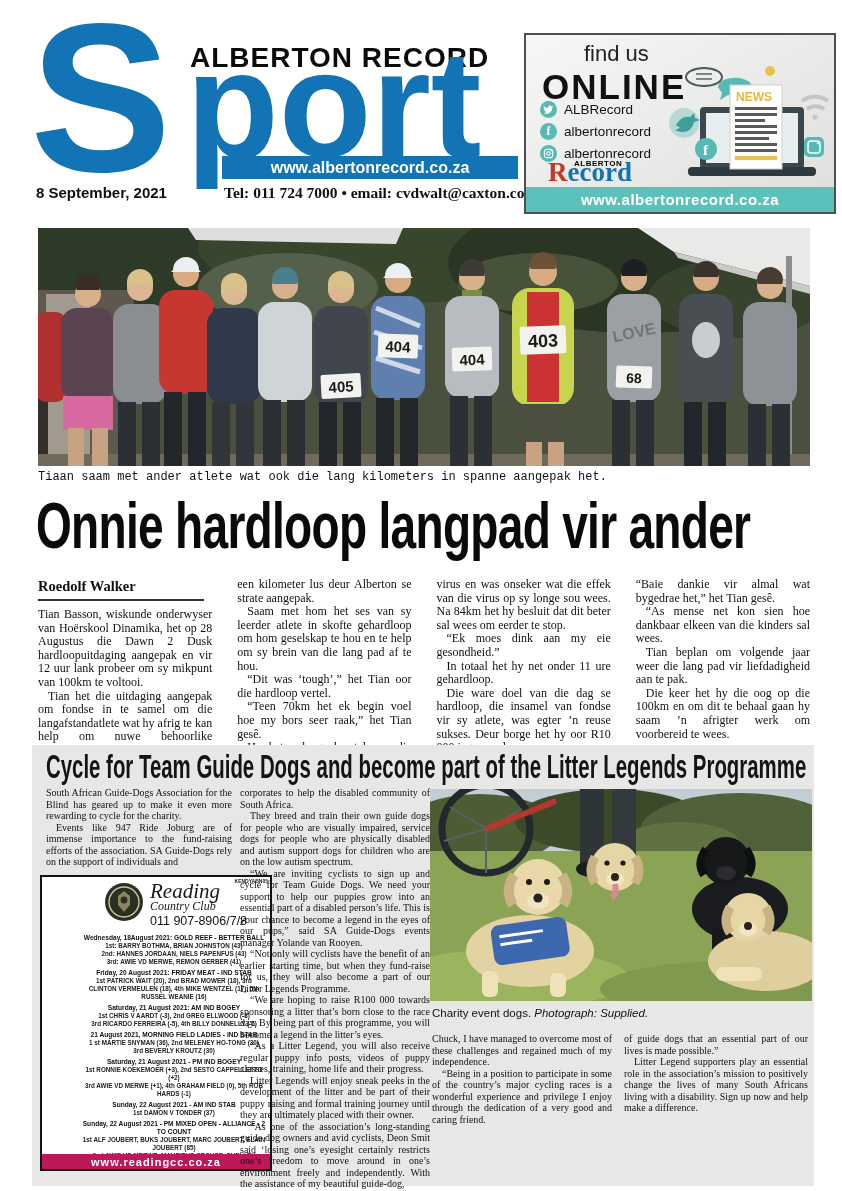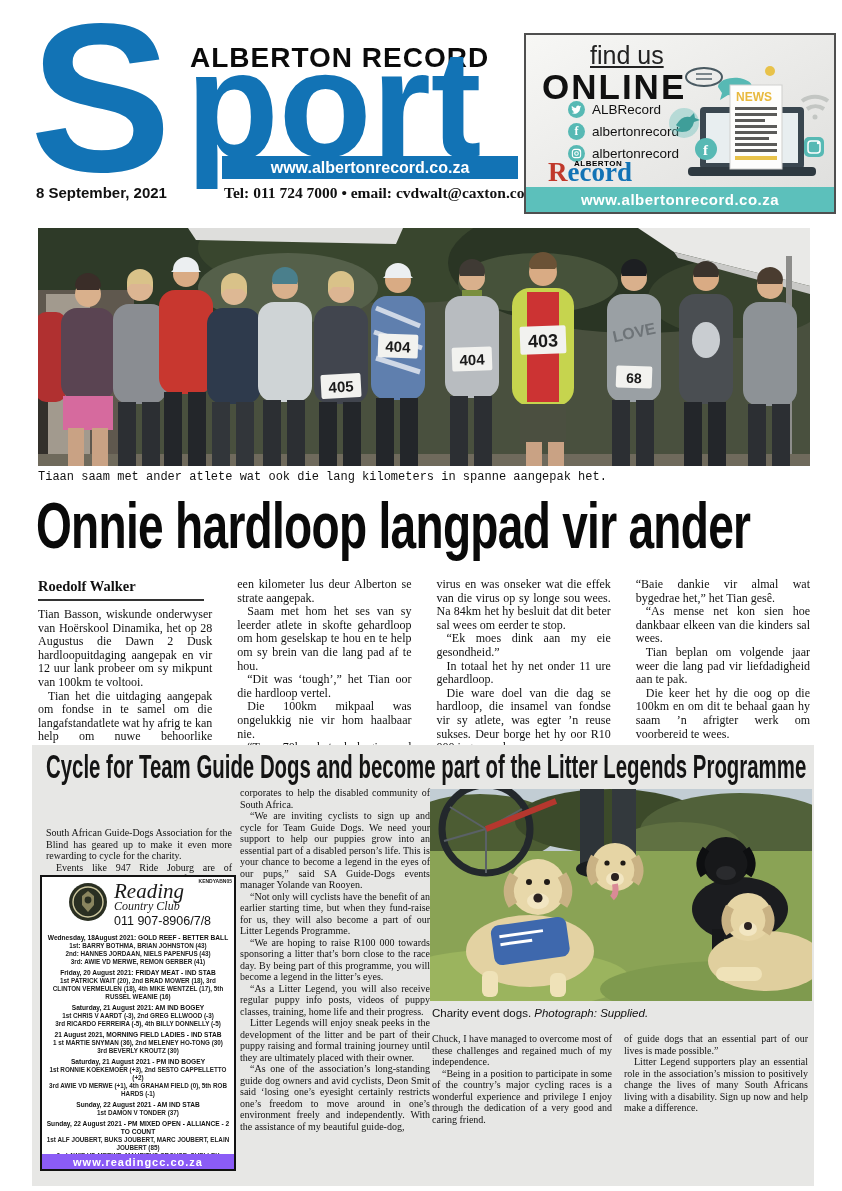--- a/index.html
+++ b/index.html
@@ -15,25 +15,25 @@
   .web-bar{position:absolute;left:222px;top:156px;width:296px;height:23px;background:#1273b5;
           color:#fff;font-family:"Liberation Sans",sans-serif;font-weight:bold;font-size:16px;
           display:flex;align-items:center;justify-content:center;}
   .m-date{position:absolute;left:36px;top:184px;font-family:"Liberation Sans",sans-serif;
           font-weight:bold;font-size:15px;}
   .m-contact{position:absolute;left:224px;top:184px;font-weight:bold;font-size:15.5px;}
   
   .findus{position:absolute;left:524px;top:33px;width:308px;height:177px;
           border:2px solid #4f4f4f;background:linear-gradient(150deg,#f7f7f5,#dededc);
           font-family:"Liberation Sans",sans-serif;}
-  .fu-findus{position:absolute;left:64px;top:6px;font-size:25px;color:#222;text-decoration:underline;}
+  .fu-findus{position:absolute;left:58px;top:6px;font-size:22px;color:#222;}
   .fu-online{position:absolute;left:16px;top:32px;font-size:35px;font-weight:900;
              letter-spacing:2px;color:#111;}
   .fu-row{position:absolute;left:14px;display:flex;align-items:center;gap:7px;
-          font-size:13.5px;color:#111;margin-left:28px;}
+          font-size:13.5px;color:#111;}
   .fu-ic{width:17px;height:17px;border-radius:50%;background:#57b9b4;display:flex;
          align-items:center;justify-content:center;flex:0 0 auto;}
   .fu-logo{position:absolute;left:22px;top:124px;line-height:1;}
   .fu-logo .alb{font-size:8px;font-weight:bold;letter-spacing:.5px;color:#000;
                 position:absolute;left:26px;top:1px;}
   .fu-logo .rec{font-size:27px;font-weight:bold;font-family:"Liberation Serif",serif;}
   .fu-logo .r1{color:#c0392b;}
   .fu-logo .r2{color:#1273b5;}
   .fu-logo .ul{height:3px;background:#1273b5;margin-top:1px;width:92px;}
   .fu-bar{position:absolute;left:0;bottom:0;width:100%;height:25px;background:#5cc0bb;
@@ -57,43 +57,43 @@
   .art1 p,.art2 p{margin:0;text-align:justify;}
   .art1 p{font-size:12px;line-height:13.6px;}
   .para+.para{text-indent:10px;}
   
   .art2{position:absolute;left:32px;top:745px;width:782px;height:441px;background:#e7e7e5;}
   .h2wrap{position:absolute;left:14px;top:2px;width:760px;height:38px;}
   .h2txt{font-family:"Liberation Sans",sans-serif;font-weight:bold;font-size:34px;
          line-height:38px;white-space:nowrap;transform:scaleX(.60);transform-origin:left top;
          color:#141414;}
   .art2 p{font-size:10px;line-height:11.5px;}
-  .a2c1{position:absolute;left:14px;top:42px;width:186px;margin-top:40px;}
+  .a2c1{position:absolute;left:14px;top:42px;width:186px;}
   .a2c2{position:absolute;left:208px;top:42px;width:190px;}
   .a2c3{position:absolute;left:400px;top:288px;width:180px;}
   .a2c4{position:absolute;left:592px;top:288px;width:184px;}
   .photo2{position:absolute;left:398px;top:44px;width:382px;height:212px;overflow:hidden;}
   .cap2{position:absolute;left:400px;top:262px;font-family:"Liberation Sans",sans-serif;
         font-size:11.5px;}
   .cap2 .credit{font-style:italic;}
   
   .ad{position:absolute;left:8px;top:130px;width:192px;height:292px;background:#fff;
-      border:2px solid #121212;font-family:"Liberation Sans",sans-serif;overflow:hidden;}
+      border:2px solid #121212;font-family:"Liberation Sans",sans-serif;overflow:hidden;padding-left:36px;}
   .ad-code{position:absolute;right:2px;top:1px;font-size:5px;font-weight:bold;color:#222;}
   .ad-head{position:relative;height:50px;margin-top:4px;}
   .crest{position:absolute;left:26px;top:0px;}
   .ad-name{position:absolute;left:72px;top:0;font-family:"Liberation Serif",serif;
            font-style:italic;color:#1a1a1a;}
   .ad-name .rn1{font-size:21px;line-height:20px;}
   .ad-name .rn2{font-size:12px;line-height:11px;}
   .ad-phone{position:absolute;left:72px;top:33px;font-size:12.5px;font-weight:normal;}
   .ad-sec{margin:3px 4px 0 4px;text-align:center;}
   .ad-sec .t{font-size:6.6px;font-weight:bold;line-height:8px;}
   .ad-sec .l{font-size:6.3px;font-weight:bold;line-height:8px;color:#222;}
-  .ad-bar{position:absolute;left:0;bottom:0;width:100%;height:15px;background:#8b5cf6;
+  .ad-bar{position:absolute;left:0;bottom:0;width:100%;height:15px;background:#be185d;
           color:#fff;font-weight:bold;font-size:11px;display:flex;align-items:center;
           justify-content:center;letter-spacing:1px;}
 </style>
 </head>
 <body>
 
 <div class="page">
 
   <header>
     <div class="logo-s">S</div>
@@ -344,21 +344,20 @@
       <div class="byline">Roedolf Walker</div>
       <div class="byline-rule"></div>
       <p class="para">Tian Basson, wiskunde onderwyser van Hoërskool Dinamika, het op 28 Augustus die Dawn 2 Dusk hardloopuitdaging aangepak en vir 12 uur lank probeer om sy mikpunt van 100km te voltooi.</p>
       <p class="para">Tian het die uitdaging aangepak om fondse in te samel om die langafstandatlete wat hy afrig te kan help om nuwe behoorlike hardloopskoene te kry.</p>
       <p class="para">Teen ses uur in die oggend het Tian die</p>
     </div>
     <div class="a1col">
       <p class="para">een kilometer lus deur Alberton se strate aangepak.</p>
       <p class="para">Saam met hom het ses van sy leerder atlete in skofte gehardloop om hom geselskap te hou en te help om sy brein van die lang pad af te hou.</p>
       <p class="para">“Dit was ‘tough’,” het Tian oor die hardloop vertel.</p>
-      <p class="para">Die 100km mikpaal was ongelukkig nie vir hom haalbaar nie.</p>
       <p class="para">“Teen 70km het ek begin voel hoe my bors seer raak,” het Tian gesê.</p>
       <p class="para">Hy het onlangs herstel van die Covid-19</p>
     </div>
     <div class="a1col">
       <p class="para">virus en was onseker wat die effek van die virus op sy longe sou wees. Na 84km het hy besluit dat dit beter sal wees om eerder te stop.</p>
       <p class="para">“Ek moes dink aan my eie gesondheid.”</p>
       <p class="para">In totaal het hy net onder 11 ure gehardloop.</p>
       <p class="para">Die ware doel van die dag se hardloop, die insamel van fondse vir sy atlete, was egter ’n reuse sukses. Deur borge het hy oor R10 000 ingesamel.</p>
       <p class="para">Volgens Tian is dit gelykstaande aan 13 tot 14 pare skoene.</p>
     </div>
@@ -428,20 +427,21 @@
         <div class="t">Sunday, 22 August 2021 - PM MIXED OPEN - ALLIANCE - 2 TO COUNT</div>
         <div class="l">1st ALF JOUBERT, BUKS JOUBERT, MARC JOUBERT, ELAIN JOUBERT (85)</div>
         <div class="l">2nd AWIE VD MERWE, MAURITUS CROUSE, SHELLEY DAYMOND, MARIAAN VERMEULEN (85)</div>
         <div class="l">3rd DESMOND BLOEM, CHARLINE BLOEM, ANTON KOTZE, JUSTIN BLOEM (85)</div>
       </div>
       <div class="ad-bar">www.readingcc.co.za</div>
     </div>
 
     <div class="a2c2">
       <p class="para">corporates to help the disabled community of South Africa.</p>
+      <p class="para">They breed and train their own guide dogs for people who are visually impaired, service dogs for people who are physically disabled and autism support dogs for children who are on the low autism spectrum.</p>
       <p class="para">“We are inviting cyclists to sign up and cycle for Team Guide Dogs. We need your support to help our puppies grow into an essential part of a disabled person’s life. This is your chance to become a legend in the eyes of our pups,” said SA Guide-Dogs events manager Yolande van Rooyen.</p>
       <p class="para">“Not only will cyclists have the benefit of an earlier starting time, but when they fund-raise for us, they will also become a part of our Litter Legends Programme.</p>
       <p class="para">“We are hoping to raise R100 000 towards sponsoring a litter that’s born close to the race day. By being part of this programme, you will become a legend in the litter’s eyes.</p>
       <p class="para">“As a Litter Legend, you will also receive regular puppy info posts, videos of puppy classes, training, home life and their progress.</p>
       <p class="para">Litter Legends will enjoy sneak peeks in the development of the litter and be part of their puppy raising and formal training journey until they are ultimately placed with their owner.</p>
       <p class="para">“As one of the association’s long-standing guide dog owners and avid cyclists, Deon Smit said ‘losing one’s eyesight certainly restricts one’s freedom to move around in one’s environment freely and independently. With the assistance of my beautiful guide-dog,</p>
     </div>
 
     <figure class="photo2" style="margin:0;">
       <svg width="382" height="212" viewBox="0 0 382 212">

